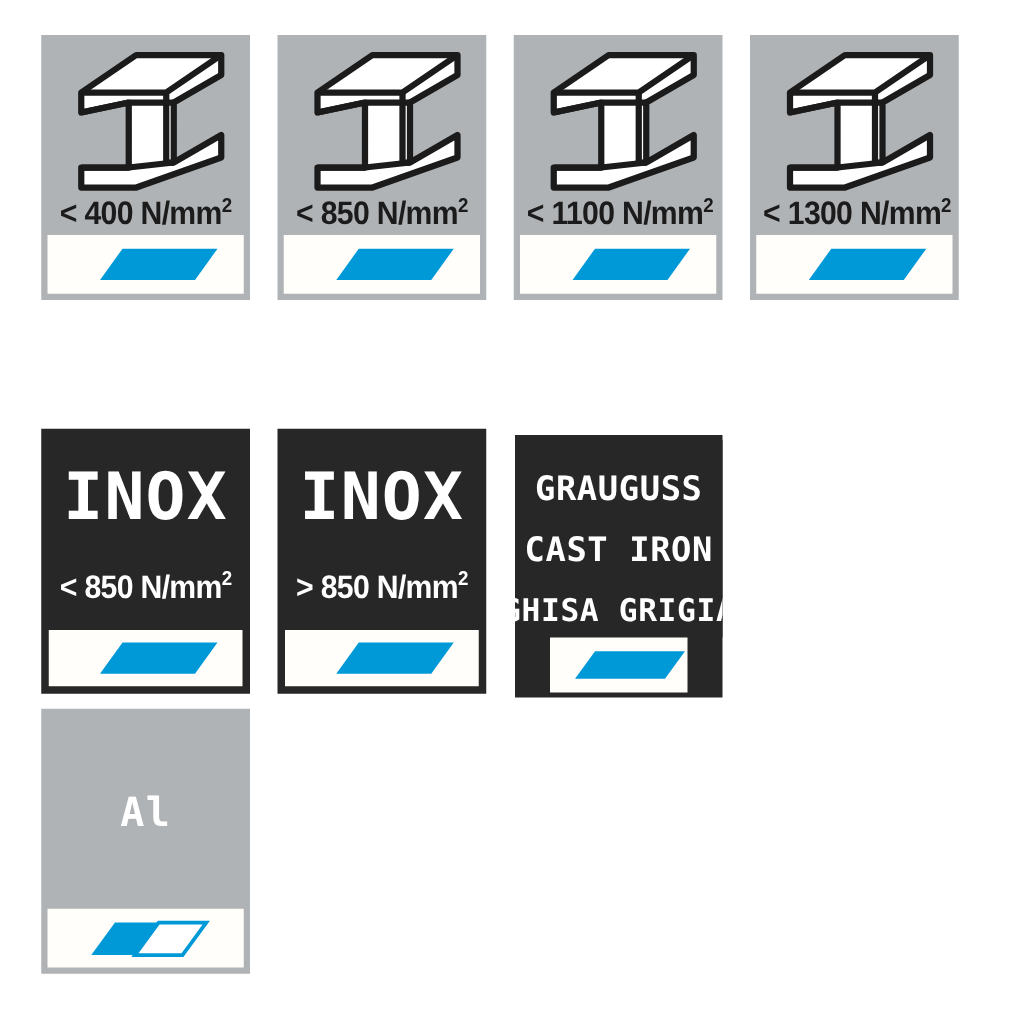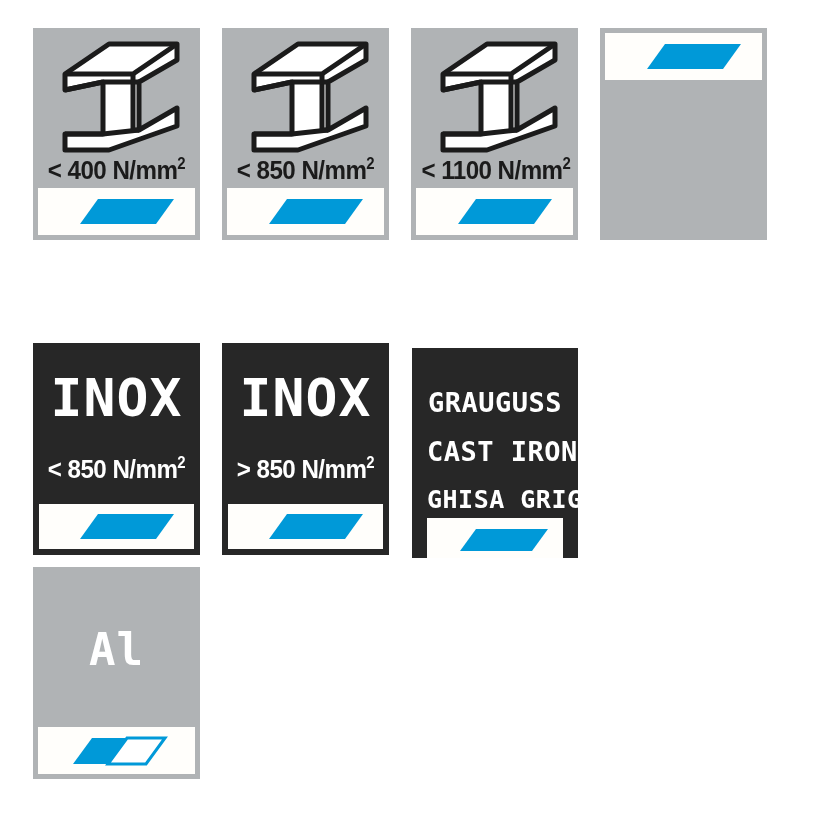--- a/index.html
+++ b/index.html
@@ -100,21 +100,21 @@
   .techno.big {
     font-size: 52px;
     letter-spacing: 1px;
     transform: scaleX(1.02);
   }
   .techno.multi {
     font-size: 27px;
     letter-spacing: 0.5px;
   }
   .techno.al {
-    font-size: 44px;
+    font-size: 32px;
     letter-spacing: 1px;
   }
 
   
   .swatch {
     position: relative;
     background: #fffefb;
     box-sizing: border-box;
     display: flex;
     align-items: center;
@@ -211,20 +211,38 @@
       <div class="caption"><span>&lt; 1100 N/mm</span><sup>2</sup></div>
     </div>
     <div class="swatch" style="height:47px;">
       <svg width="118" height="29" viewBox="0 0 118 29" aria-hidden="true">
         <polygon points="22,27 40,2 116,2 98,27" fill="#0099d8"></polygon>
       </svg>
     </div>
   </div>
 
   <div class="tile gray" style="left:600px;top:28px;width:167px;height:212px;">
+    <div class="tile-body">
+      <div class="beam-wrap">
+        <svg width="132" height="118" viewBox="0 0 132 118" aria-hidden="true">
+          <g fill="#ffffff" stroke="#1b1b1b" stroke-width="5" stroke-linejoin="round">
+            <path d="M14 36 L58 6 L126 6 L126 22 L88 44 L88 92 L126 70 L126 88 L58 112 L14 112 L14 96 L52 96 L52 44 L14 52 Z"></path>
+          </g>
+          <g fill="none" stroke="#1b1b1b" stroke-width="5" stroke-linejoin="round">
+            <path d="M14 36 L82 36 L126 6"></path>
+            <path d="M82 36 L82 92 L88 92"></path>
+            <path d="M52 44 L88 44"></path>
+            <path d="M14 52 L52 44"></path>
+            <path d="M52 96 L88 92"></path>
+            <path d="M14 96 L52 96"></path>
+          </g>
+        </svg>
+      </div>
+      <div class="caption"><span>&lt; 1300 N/mm</span><sup>2</sup></div>
+    </div>
     <div class="swatch" style="height:47px;">
       <svg width="118" height="29" viewBox="0 0 118 29" aria-hidden="true">
         <polygon points="22,27 40,2 116,2 98,27" fill="#0099d8"></polygon>
       </svg>
     </div>
   </div>
 
   <div class="tile dark" style="left:33px;top:307px;width:167px;height:212px;padding:6px;">
     <div class="tile-body" style="justify-content:center;">
       <div class="stack">
@@ -246,21 +264,21 @@
         <div class="caption line" style="margin-top:26px;"><span>&gt; 850 N/mm</span><sup>2</sup></div>
       </div>
     </div>
     <div class="swatch" style="height:45px;">
       <svg width="118" height="29" viewBox="0 0 118 29" aria-hidden="true">
         <polygon points="22,27 40,2 116,2 98,27" fill="#0099d8"></polygon>
       </svg>
     </div>
   </div>
 
-  <div class="tile dark" style="left:412px;top:312px;width:166px;height:210px;padding:15px;">
+  <div class="tile dark" style="left:412px;top:312px;width:166px;height:210px;padding:4px;align-items:center;">
     <div class="tile-body" style="justify-content:center;">
       <div class="stack" style="justify-content:flex-start;padding-top:20px;">
         <div class="techno multi line">GRAUGUSS</div>
         <div class="techno multi line" style="margin-top:16px;">CAST IRON</div>
         <div class="techno multi line" style="margin-top:16px;font-size:25px;">GHISA GRIGIA</div>
       </div>
     </div>
     <div class="swatch" style="height:44px;">
       <svg width="110" height="26" viewBox="0 0 110 26" aria-hidden="true">
         <polygon points="20,24 36,2 108,2 92,24" fill="#0099d8"></polygon>

